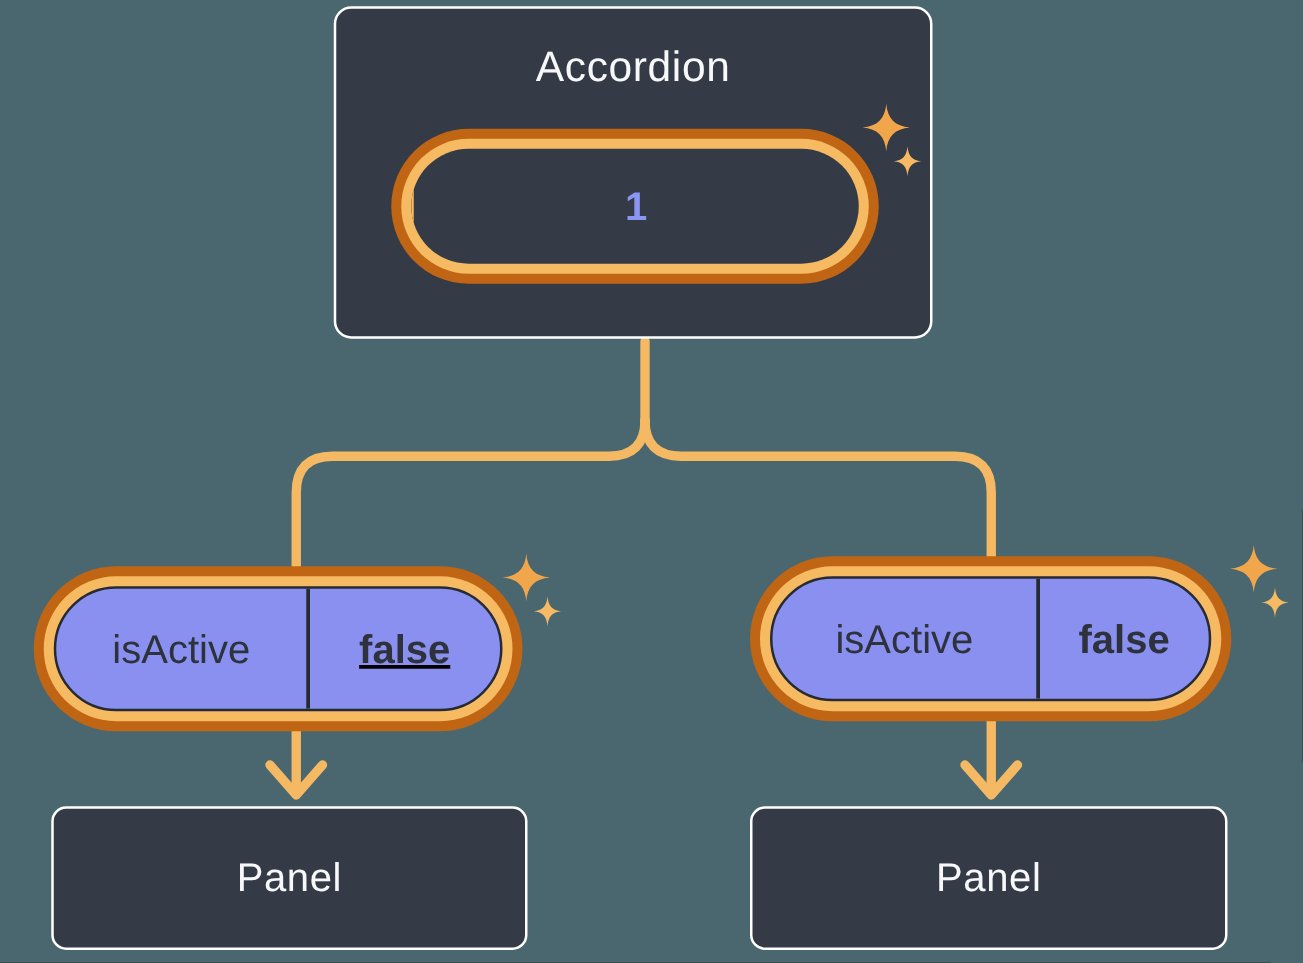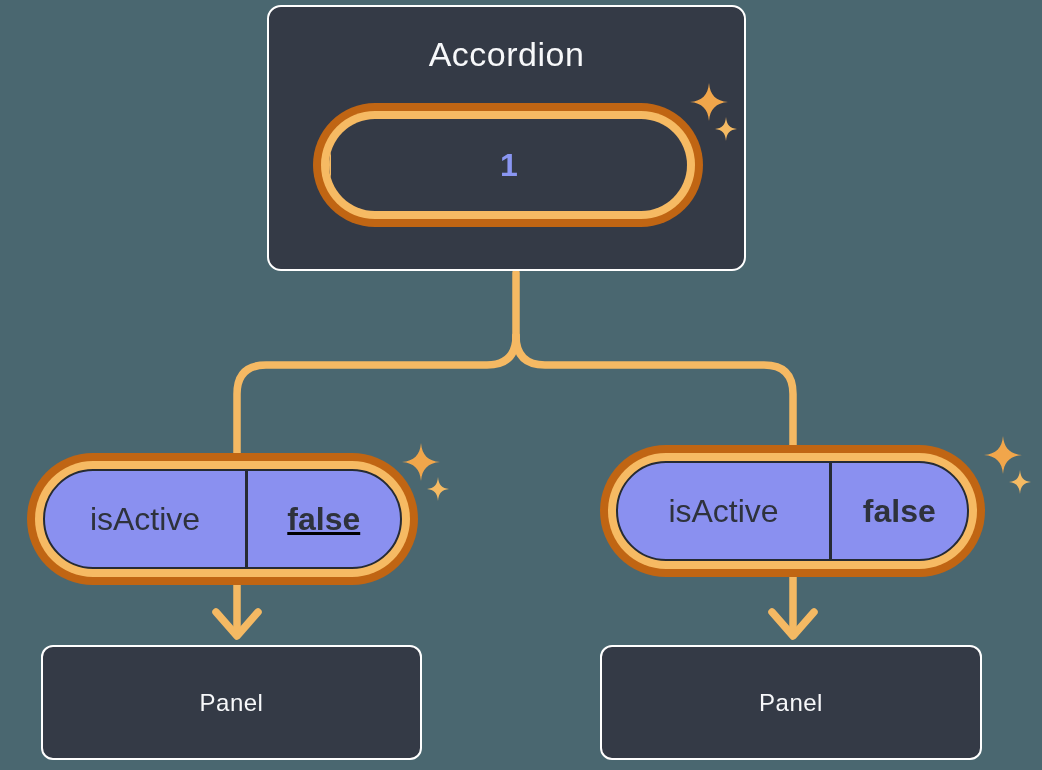--- a/index.html
+++ b/index.html
@@ -44,21 +44,21 @@
     text-align:center;
     font-size:34px;
     font-weight:500;
     color:var(--light-text);
     letter-spacing:0.5px;
   }
   .panel-box{
     border-radius:12px;
     display:flex;align-items:center;justify-content:center;
     color:var(--light-text);
-    font-size:24px;
+    font-size:32px;
     font-weight:500;
     letter-spacing:0.5px;
     z-index:2;
   }
   .panel-left{left:41px;top:645px;width:381px;height:115px;}
   .panel-right{left:600px;top:645px;width:382px;height:115px;}
 
   
   .ring-outer{
     position:absolute;

